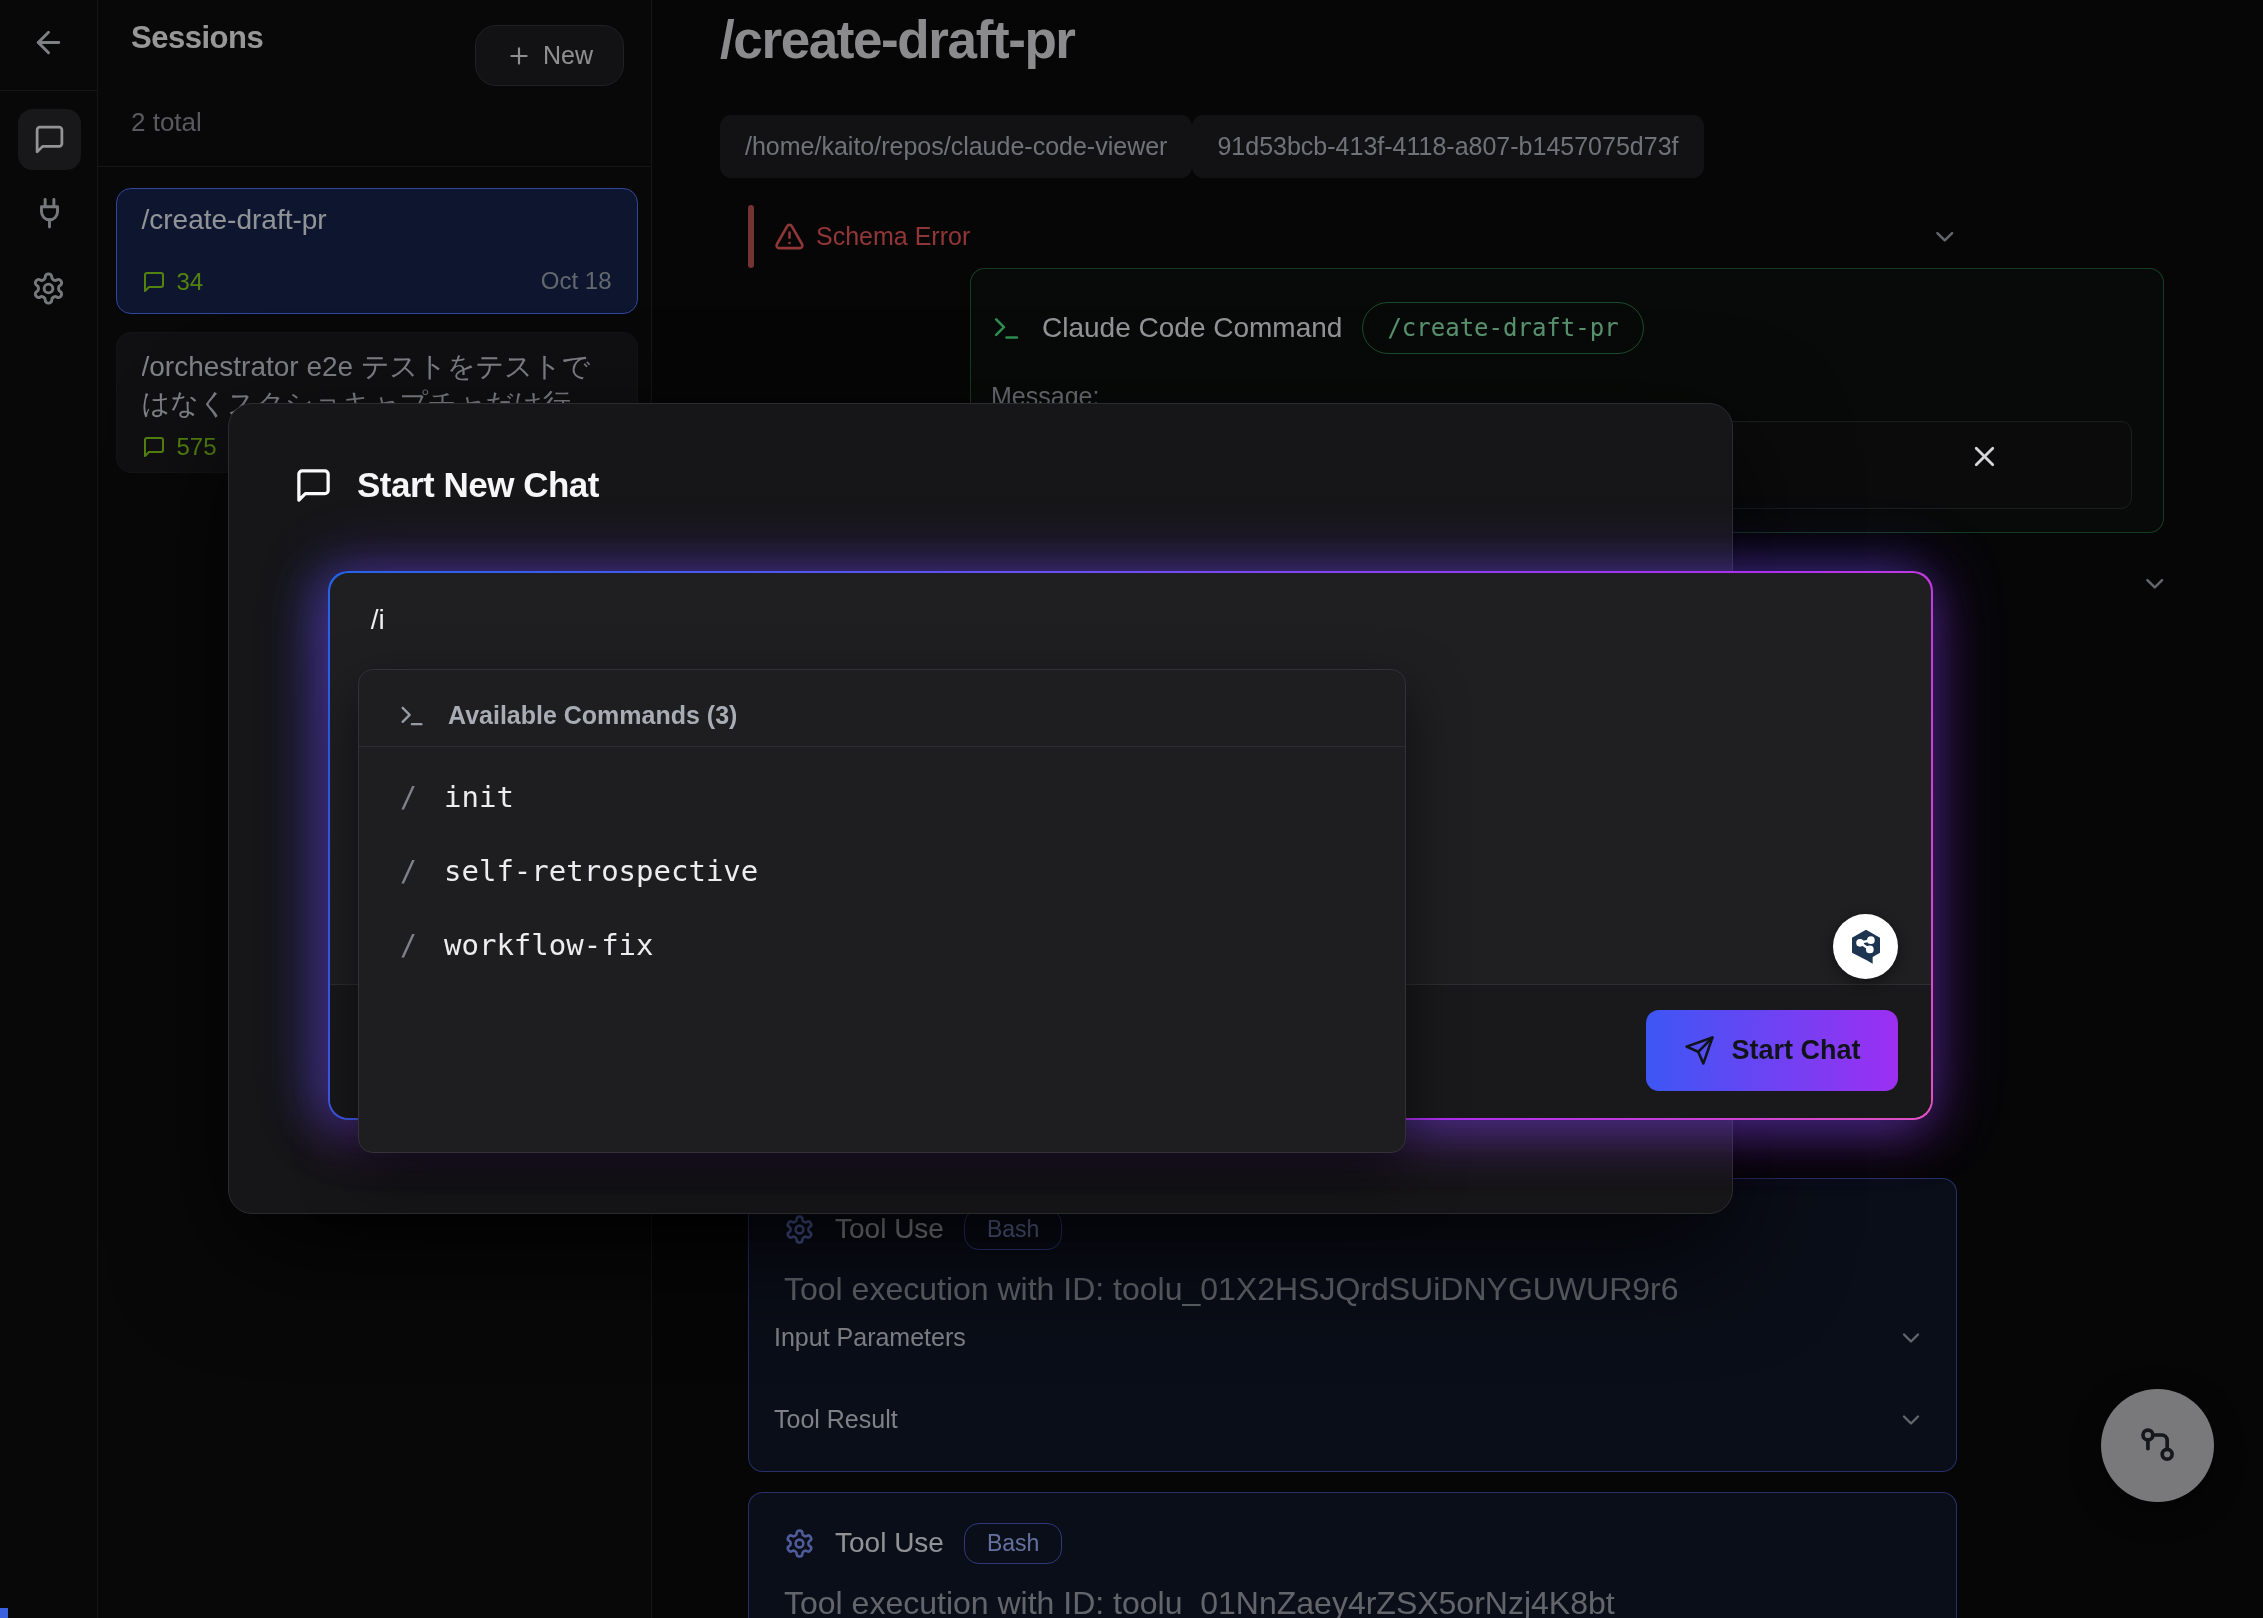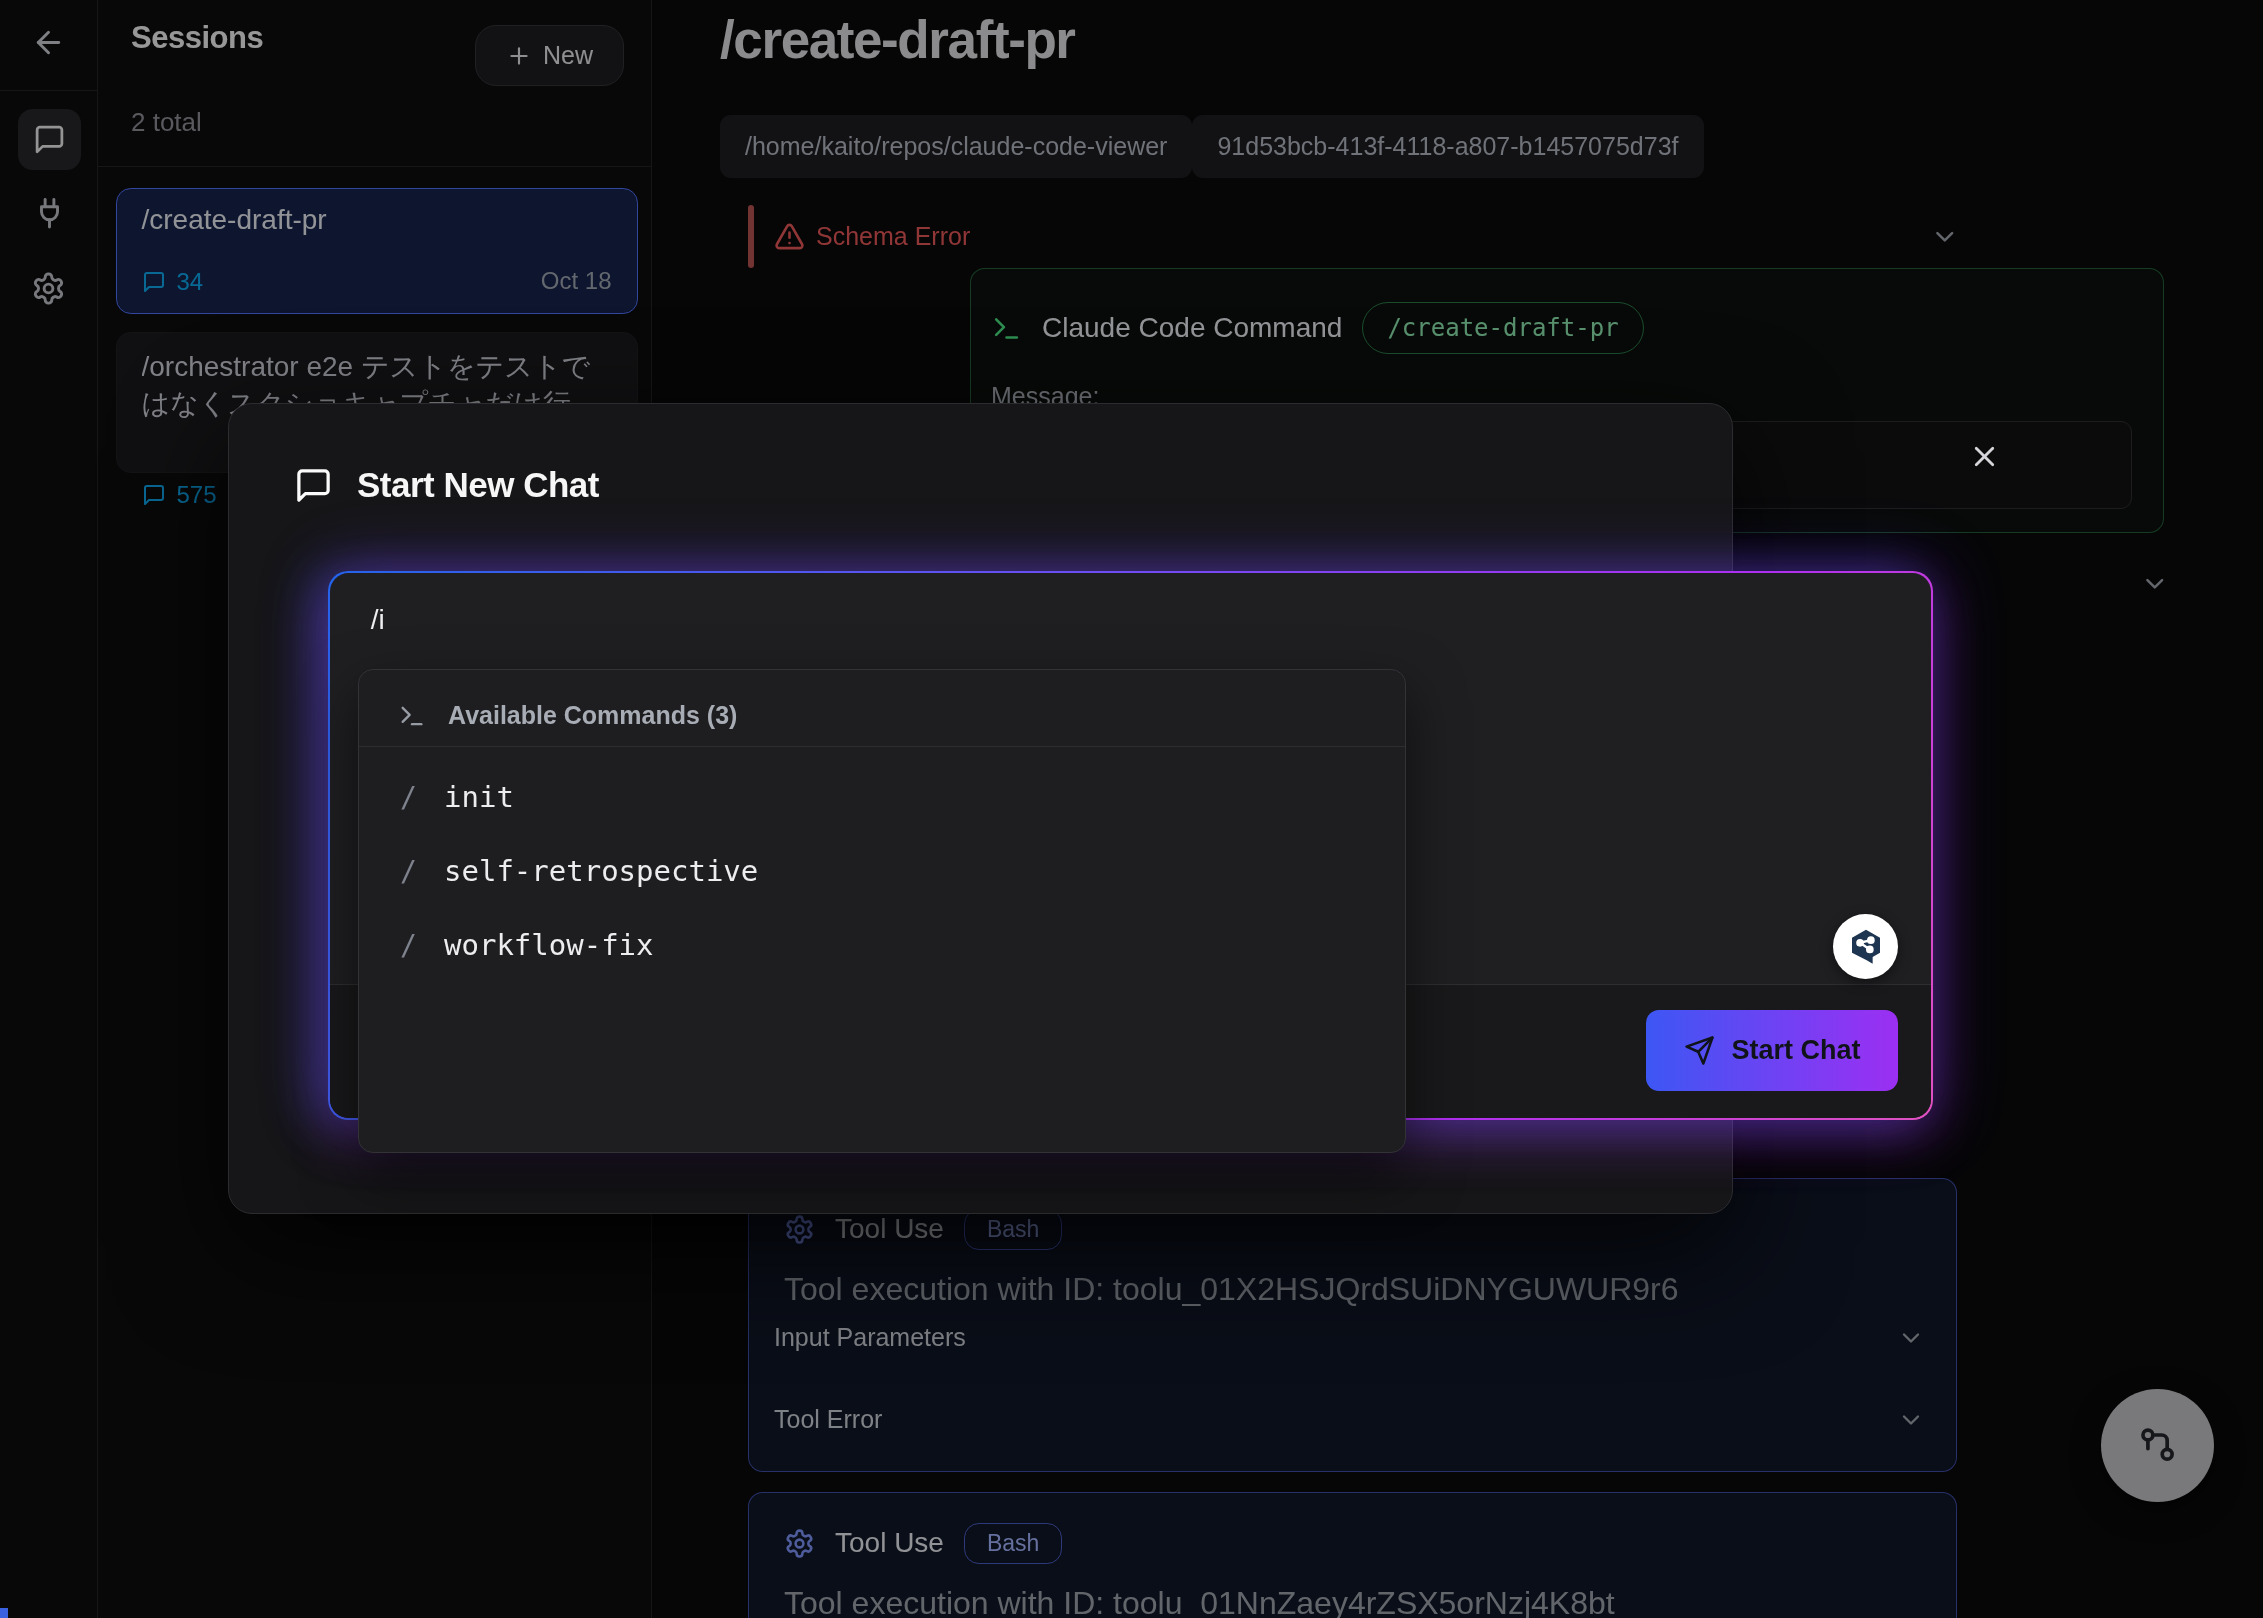--- a/index.html
+++ b/index.html
@@ -21,21 +21,21 @@
   .sessions { position:absolute; left:98px; top:0; width:554px; height:100%; background:#0d0d0f; border-right:0.9px solid #232327; z-index:5; }
   .sessions-title { position:absolute; left:33px; top:20px; font-size:31px; font-weight:700; color:#ececee; letter-spacing:-0.5px; }
   .new-btn { position:absolute; left:377px; top:25px; width:149px; height:61px; border:0.9px solid #333338; border-radius:21px; background:#1d1d21; color:#e0e0e4; font-size:25px; font-family:inherit; display:flex; align-items:center; justify-content:center; gap:11px; cursor:pointer; }
   .sessions-total { position:absolute; left:33px; top:107px; font-size:26px; color:#8b8b93; }
   .panel-div { position:absolute; left:0; top:166px; width:100%; height:0.9px; background:#232327; }
   .s-card { position:absolute; left:17.5px; width:522px; border-radius:14.8px; cursor:pointer; }
   .s-card1 { top:188px; height:126px; background:#16234a; border:1.8px solid #4f6ef7; }
   .s-card2 { top:332px; height:141px; background:#19191d; border:0.9px solid #202025; }
   .s-card-title { position:absolute; left:25px; top:14.8px; font-size:28px; font-weight:500; color:#e3e6ec; }
   .s-card2 .s-card-title { color:#c9ccd4; line-height:37px; right:22px; display:-webkit-box; -webkit-line-clamp:2; -webkit-box-orient:vertical; overflow:hidden; }
-  .s-card-meta { position:absolute; left:25px; bottom:16.6px; display:flex; align-items:center; gap:11px; color:#0ea5e9; font-size:24px;margin-top:48px; }
+  .s-card-meta { position:absolute; left:25px; bottom:16.6px; display:flex; align-items:center; gap:11px; color:#84cc16; font-size:24px; }
   .s-card2 .s-card-meta { bottom:auto; top:100px; }
   .s-card-date { position:absolute; right:25px; bottom:18.5px; color:#9ba1ac; font-size:24px; }
 
   
   .main { position:absolute; left:652px; top:0; right:0; bottom:0; }
   .page-title { position:absolute; left:68px; top:9.2px; font-size:53px; font-weight:700; color:#d9dade; letter-spacing:-1.4px; }
   .badges { position:absolute; left:68px; top:115px; display:flex; }
   .badge { height:63px; display:flex; align-items:center; padding:0 25px; background:#1d1d21; border-radius:11px; color:#aeb3bc; font-size:25px; }
   .schema { position:absolute; left:96px; top:205px; width:1211px; height:63px; }
   .schema-bar { position:absolute; left:0; top:0; width:5.5px; height:63px; border-radius:3.7px; background:#b35050; }
@@ -212,21 +212,21 @@
         <span class="tool-badge">Bash</span>
       </div>
       <div class="tool-id">Tool execution with ID: toolu_01X2HSJQrdSUiDNYGUWUR9r6</div>
       <div class="tool-row tool-row-1">
         <span>Input Parameters</span>
         <svg class="chev" width="28" height="28" viewBox="0 0 24 24" fill="none" stroke="currentColor" stroke-width="2" stroke-linecap="round" stroke-linejoin="round">
             <path d="m6 9 6 6 6-6"></path>
           </svg>
       </div>
       <div class="tool-row tool-row-2">
-        <span>Tool Error</span>
+        <span>Tool Result</span>
         <svg class="chev" width="28" height="28" viewBox="0 0 24 24" fill="none" stroke="currentColor" stroke-width="2" stroke-linecap="round" stroke-linejoin="round">
             <path d="m6 9 6 6 6-6"></path>
           </svg>
       </div>
     </div>
 
     <div class="tool-card tool-card2">
       <div class="tool-head">
         <svg class="tool-gear" width="31" height="31" viewBox="0 0 24 24" fill="none" stroke="currentColor" stroke-width="2" stroke-linecap="round" stroke-linejoin="round">
             <path d="M12.22 2h-.44a2 2 0 0 0-2 2v.18a2 2 0 0 1-1 1.73l-.43.25a2 2 0 0 1-2 0l-.15-.08a2 2 0 0 0-2.73.73l-.22.38a2 2 0 0 0 .73 2.73l.15.1a2 2 0 0 1 1 1.72v.51a2 2 0 0 1-1 1.74l-.15.09a2 2 0 0 0-.73 2.73l.22.38a2 2 0 0 0 2.73.73l.15-.08a2 2 0 0 1 2 0l.43.25a2 2 0 0 1 1 1.73V20a2 2 0 0 0 2 2h.44a2 2 0 0 0 2-2v-.18a2 2 0 0 1 1-1.73l.43-.25a2 2 0 0 1 2 0l.15.08a2 2 0 0 0 2.73-.73l.22-.39a2 2 0 0 0-.73-2.73l-.15-.08a2 2 0 0 1-1-1.74v-.5a2 2 0 0 1 1-1.74l.15-.09a2 2 0 0 0 .73-2.73l-.22-.38a2 2 0 0 0-2.73-.73l-.15.08a2 2 0 0 1-2 0l-.43-.25a2 2 0 0 1-1-1.73V4a2 2 0 0 0-2-2z"></path>

